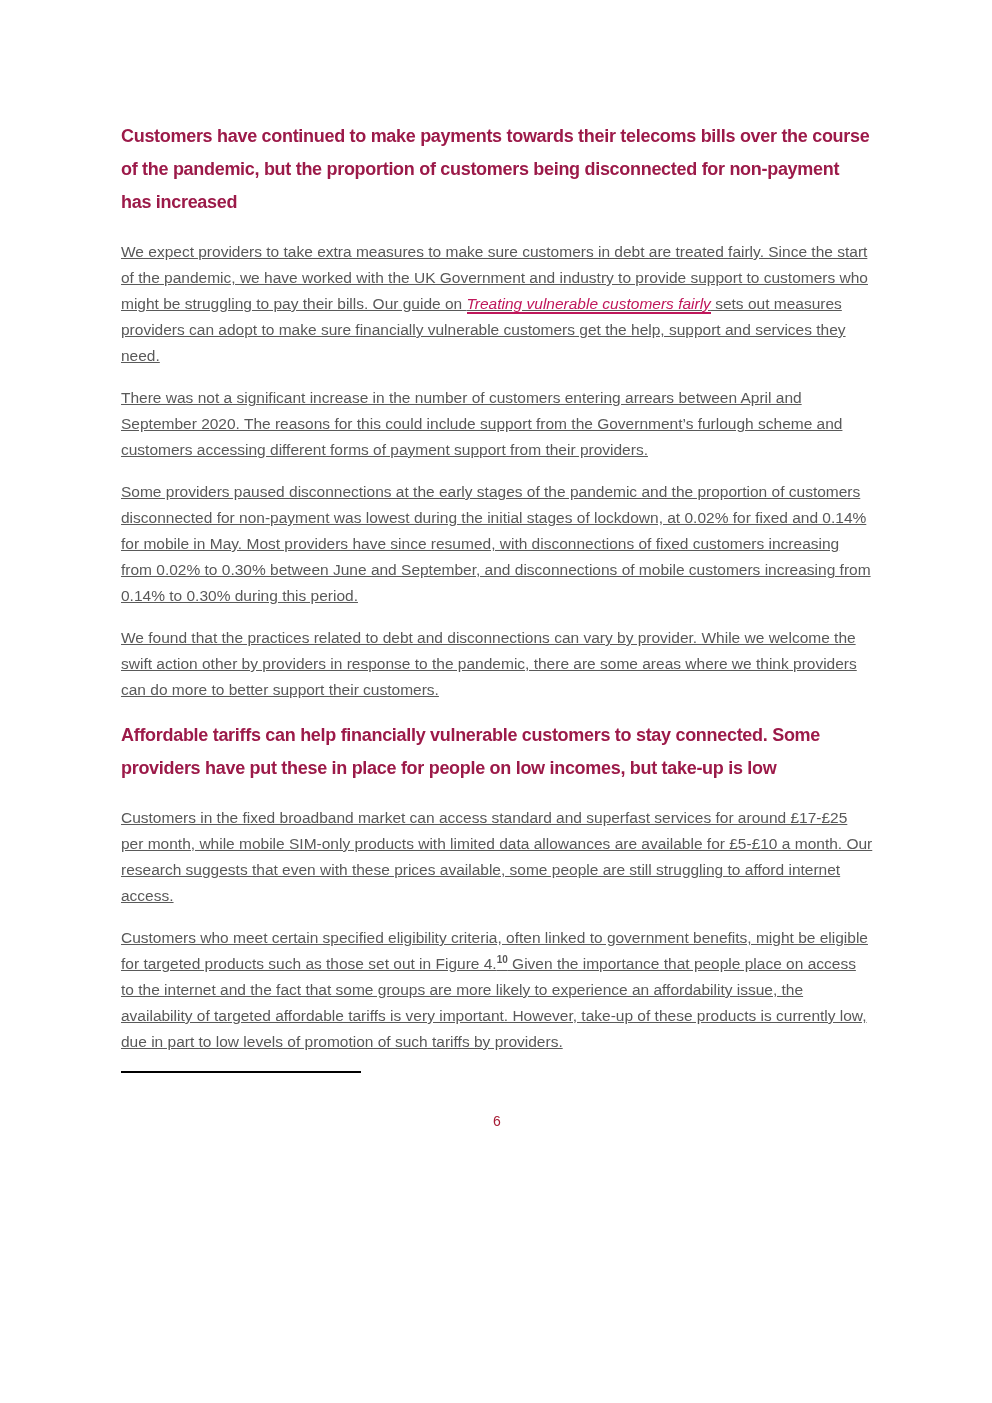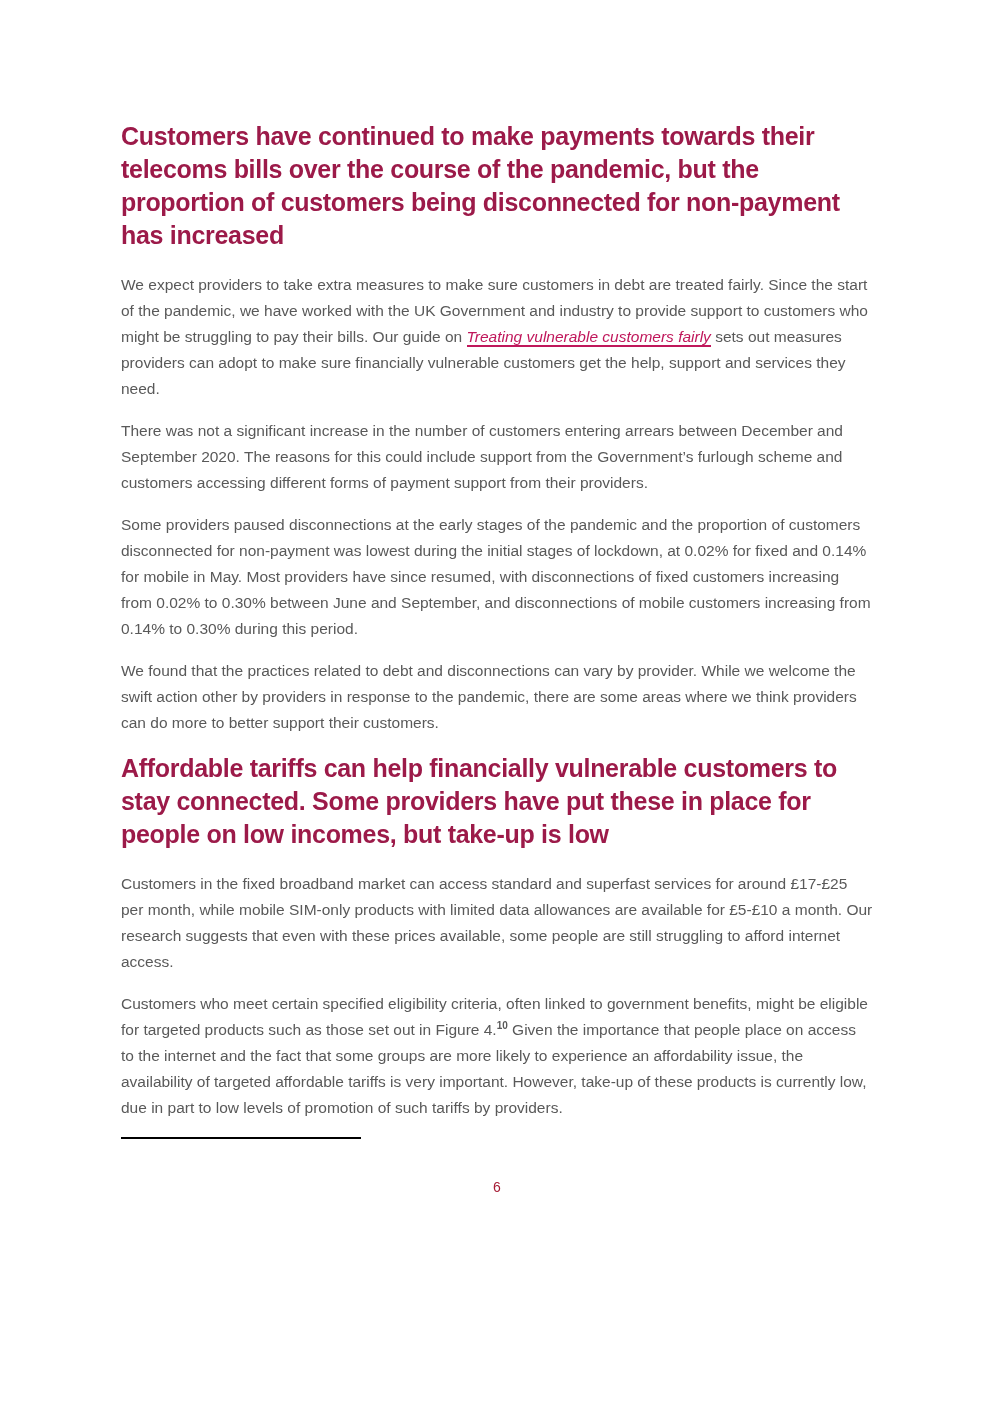--- a/index.html
+++ b/index.html
@@ -20,36 +20,37 @@
     position: relative;
     overflow: hidden;
   }
   .page-content {
     position: absolute;
     left: 121px;
     top: 120px;
     width: 752px;
   }
   h1.doc-heading {
-    font-size: 25px;
+    font-size: 18px;
     line-height: 33px;
     font-weight: 700;
     letter-spacing: -0.3px;
     color: var(--heading);
     margin: 0 0 20px 0;
   }
   h1.doc-heading.second {
     margin-top: 7px;
   }
   p.body-para {
     font-size: 15.5px;
     line-height: 26px;
     color: var(--body-text);
     margin: 12px 0 16px 0;
     text-align: left;
+    text-decoration: underline;
   }
   p.body-para.last-body {
     margin-bottom: 6px;
   }
   a.doc-link {
     color: var(--link);
     font-style: italic;
     text-decoration: none;
     border-bottom: 2px solid var(--link);
     cursor: pointer;
@@ -84,21 +85,21 @@
 </style>
 </head>
 <body>
 
 <div class="page-content">
 
   <h1 class="doc-heading">Customers have continued to make payments towards their telecoms bills over the course of the pandemic, but the proportion of customers being disconnected for non-payment has increased</h1>
 
   <p class="body-para"><span>We expect providers to take extra measures to make sure customers in debt are treated fairly. Since the start of the pandemic, we have worked with the UK Government and industry to provide support to customers who might be struggling to pay their bills. Our guide on </span><a class="doc-link">Treating vulnerable customers fairly</a><span> sets out measures providers can adopt to make sure financially vulnerable customers get the help, support and services they need.</span></p>
 
-  <p class="body-para">There was not a significant increase in the number of customers entering arrears between December and September 2020. The reasons for this could include support from the Government’s furlough scheme and customers accessing different forms of payment support from their providers.</p>
+  <p class="body-para">There was not a significant increase in the number of customers entering arrears between April and September 2020. The reasons for this could include support from the Government’s furlough scheme and customers accessing different forms of payment support from their providers.</p>
 
   <p class="body-para">Some providers paused disconnections at the early stages of the pandemic and the proportion of customers disconnected for non-payment was lowest during the initial stages of lockdown, at 0.02% for fixed and 0.14% for mobile in May. Most providers have since resumed, with disconnections of fixed customers increasing from 0.02% to 0.30% between June and September, and disconnections of mobile customers increasing from 0.14% to 0.30% during this period.</p>
 
   <p class="body-para">We found that the practices related to debt and disconnections can vary by provider. While we welcome the swift action other by providers in response to the pandemic, there are some areas where we think providers can do more to better support their customers.</p>
 
   <h1 class="doc-heading second">Affordable tariffs can help financially vulnerable customers to stay connected. Some providers have put these in place for people on low incomes, but take-up is low</h1>
 
   <p class="body-para">Customers in the fixed broadband market can access standard and superfast services for around £17-£25 per month, while mobile SIM-only products with limited data allowances are available for £5-£10 a month. Our research suggests that even with these prices available, some people are still struggling to afford internet access.</p>
 
   <p class="body-para"><span>Customers who meet certain specified eligibility criteria, often linked to government benefits, might be eligible for targeted products such as those set out in Figure 4.</span><sup class="fn-ref">10</sup><span> Given the importance that people place on access to the internet and the fact that some groups are more likely to experience an affordability issue, the availability of targeted affordable tariffs is very important. However, take-up of these products is currently low, due in part to low levels of promotion of such tariffs by providers.</span></p>

